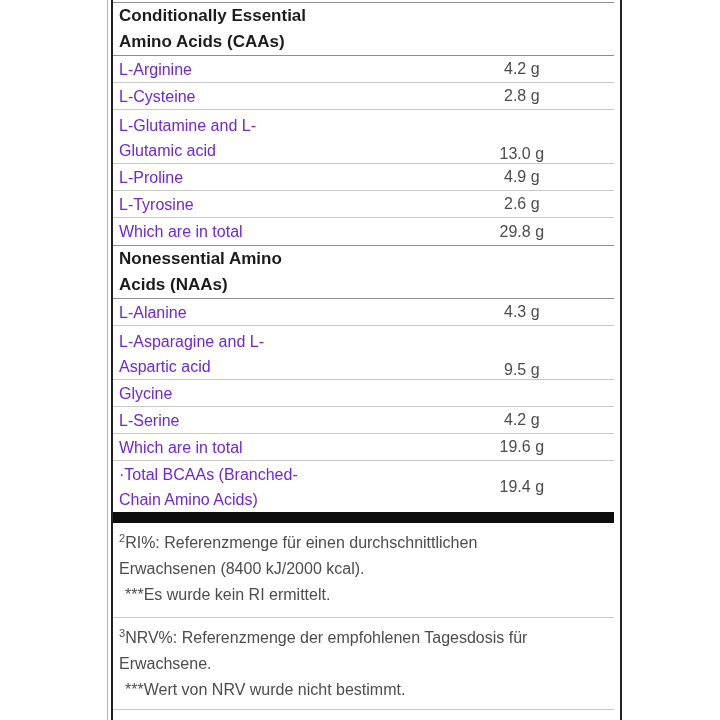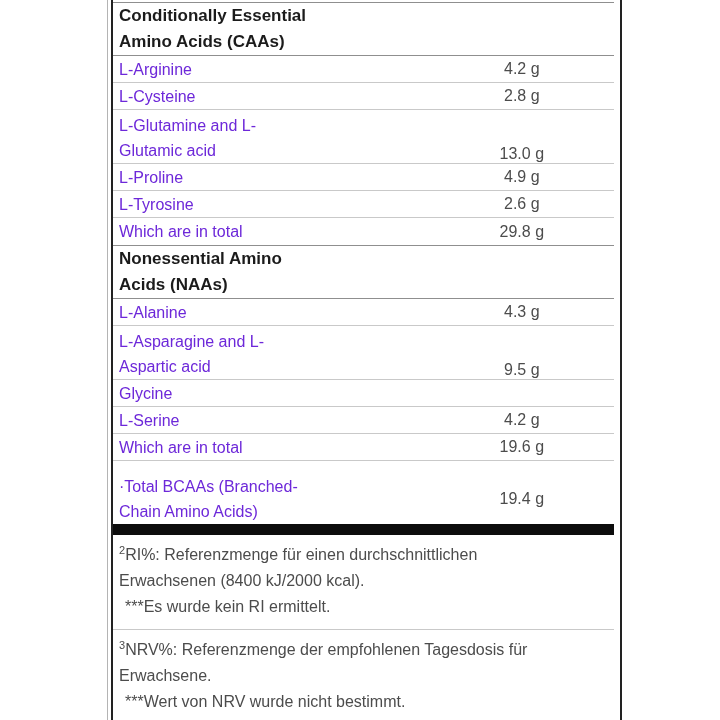--- a/index.html
+++ b/index.html
@@ -20,21 +20,21 @@
     display:block;height:54px;box-sizing:border-box;
     border-top:1px solid #8f8f8f;border-bottom:1px solid #8f8f8f;
     font-weight:bold;color:#1b1b1b;font-size:17px;line-height:26px;
     padding:0 0 0 6px;white-space:pre-line;
   }
   .row{
     display:flex;align-items:center;box-sizing:border-box;
     border-bottom:1px solid #c9c9c9;height:27px;
   }
   .row.tall{height:54px;align-items:flex-end;}
-  .row.tall2{height:51px;margin-top:12px;}
+  .row.tall2{height:51px;}
   .row.no-bb{border-bottom:none;}
   .row .lbl{flex:0 0 62%;padding-left:6px;white-space:pre-line;line-height:25px;color:#6d28d9;}
   .row .val{flex:1 1 auto;text-align:center;color:#4c4c4c;}
 
   .thick-bar{height:11px;background:#0d0d0d;}
 
   .footnote{
     box-sizing:border-box;padding:7px 4px 0 6px;
     border-bottom:1px solid #c9c9c9;
     color:#4c4c4c;line-height:26px;font-size:16px;

